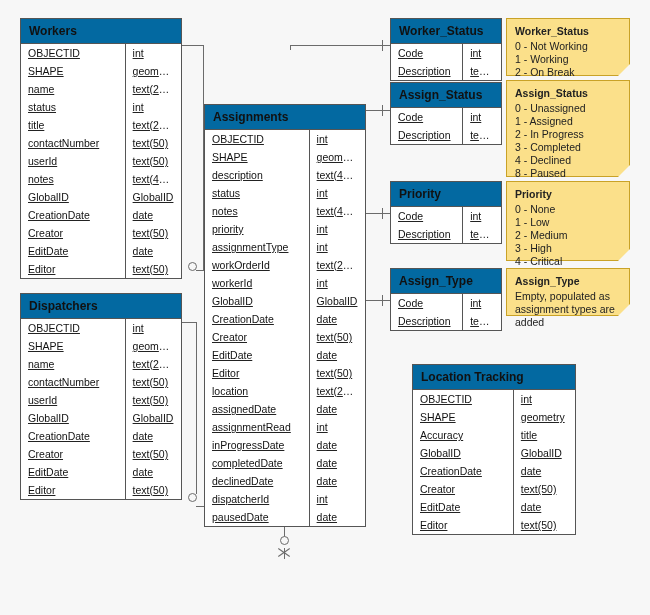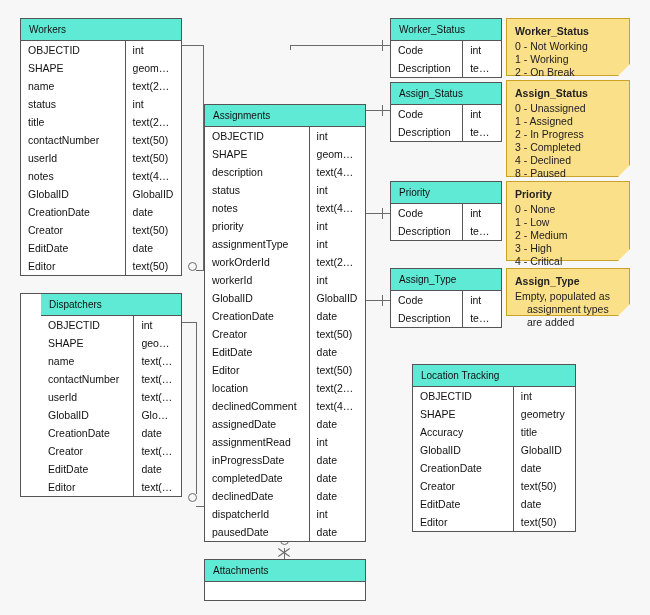--- a/index.html
+++ b/index.html
@@ -20,30 +20,32 @@
     overflow: hidden;
   }
   .entity {
     position: absolute;
     background: #ffffff;
     border: 1px solid #555;
     box-sizing: border-box;
   }
   .entity .title {
     padding: 5px 8px;
-    font-size: 10px;
+    font-size: 12px;
     color: #111;
     border-bottom: 1px solid #555;
-    background: #5eead4;
+    background: #0369a1;
     white-space: nowrap;
+    font-weight: bold;
   }
   .entity table {
     border-collapse: collapse;
     width: 100%;
     table-layout: fixed;
+    text-decoration: underline;
   }
   .entity td {
     padding: 3px 7px;
     font-size: 10.5px;
     color: #111;
     border: 0;
     white-space: nowrap;
     overflow: hidden;
     text-overflow: ellipsis;
     line-height: 12px;
@@ -193,21 +195,21 @@
             <td>date</td>
           </tr>
       <tr>
             <td class="col-name">Editor</td>
             <td>text(50)</td>
           </tr>
     </tbody>
       </table>
   </div>
 
-  <div class="entity" style="left:20px; top:293px; width:162px;padding-left:20px;">
+  <div class="entity" style="left:20px; top:293px; width:162px;">
     <div class="title">Dispatchers</div>
     <table>
       <tbody>
           <tr>
             <td class="col-name" style="width:56%">OBJECTID</td>
             <td>int</td>
           </tr>
       <tr>
             <td class="col-name">SHAPE</td>
             <td>geometry</td>
@@ -306,24 +308,20 @@
           </tr>
       <tr>
             <td class="col-name">Editor</td>
             <td>text(50)</td>
           </tr>
       <tr>
             <td class="col-name">location</td>
             <td>text(255)</td>
           </tr>
       <tr>
-            <td class="col-name">declinedComment</td>
-            <td>text(4000)</td>
-          </tr>
-      <tr>
             <td class="col-name">assignedDate</td>
             <td>date</td>
           </tr>
       <tr>
             <td class="col-name">assignmentRead</td>
             <td>int</td>
           </tr>
       <tr>
             <td class="col-name">inProgressDate</td>
             <td>date</td>
@@ -445,24 +443,20 @@
             <td>date</td>
           </tr>
       <tr>
             <td class="col-name">Editor</td>
             <td>text(50)</td>
           </tr>
     </tbody>
       </table>
   </div>
 
-  <div class="entity" style="left:204px; top:559px; width:162px;">
-    <div class="title">Attachments</div>
-    <div class="emptybody"></div>
-  </div>
 
   <div class="note" style="left:506px; top:18px; width:124px; height:58px;">
     <div class="note-title">Worker_Status</div>
     <ul>
       <li>0 - Not Working</li>
       <li>1 - Working</li>
       <li>2 - On Break</li>
     </ul>
     <div class="fold"></div>
   </div>
@@ -490,18 +484,18 @@
       <li>3 - High</li>
       <li>4 - Critical</li>
     </ul>
     <div class="fold"></div>
   </div>
 
   <div class="note" style="left:506px; top:268px; width:124px; height:48px;">
     <div class="note-title">Assign_Type</div>
     <ul>
       <li>Empty, populated as</li>
-      <li style="white-space:normal;margin-left:12px;">assignment types are added</li>
+      <li style="white-space:normal;">assignment types are added</li>
     </ul>
     <div class="fold"></div>
   </div>
 
 </div>
 
 </body></html>

